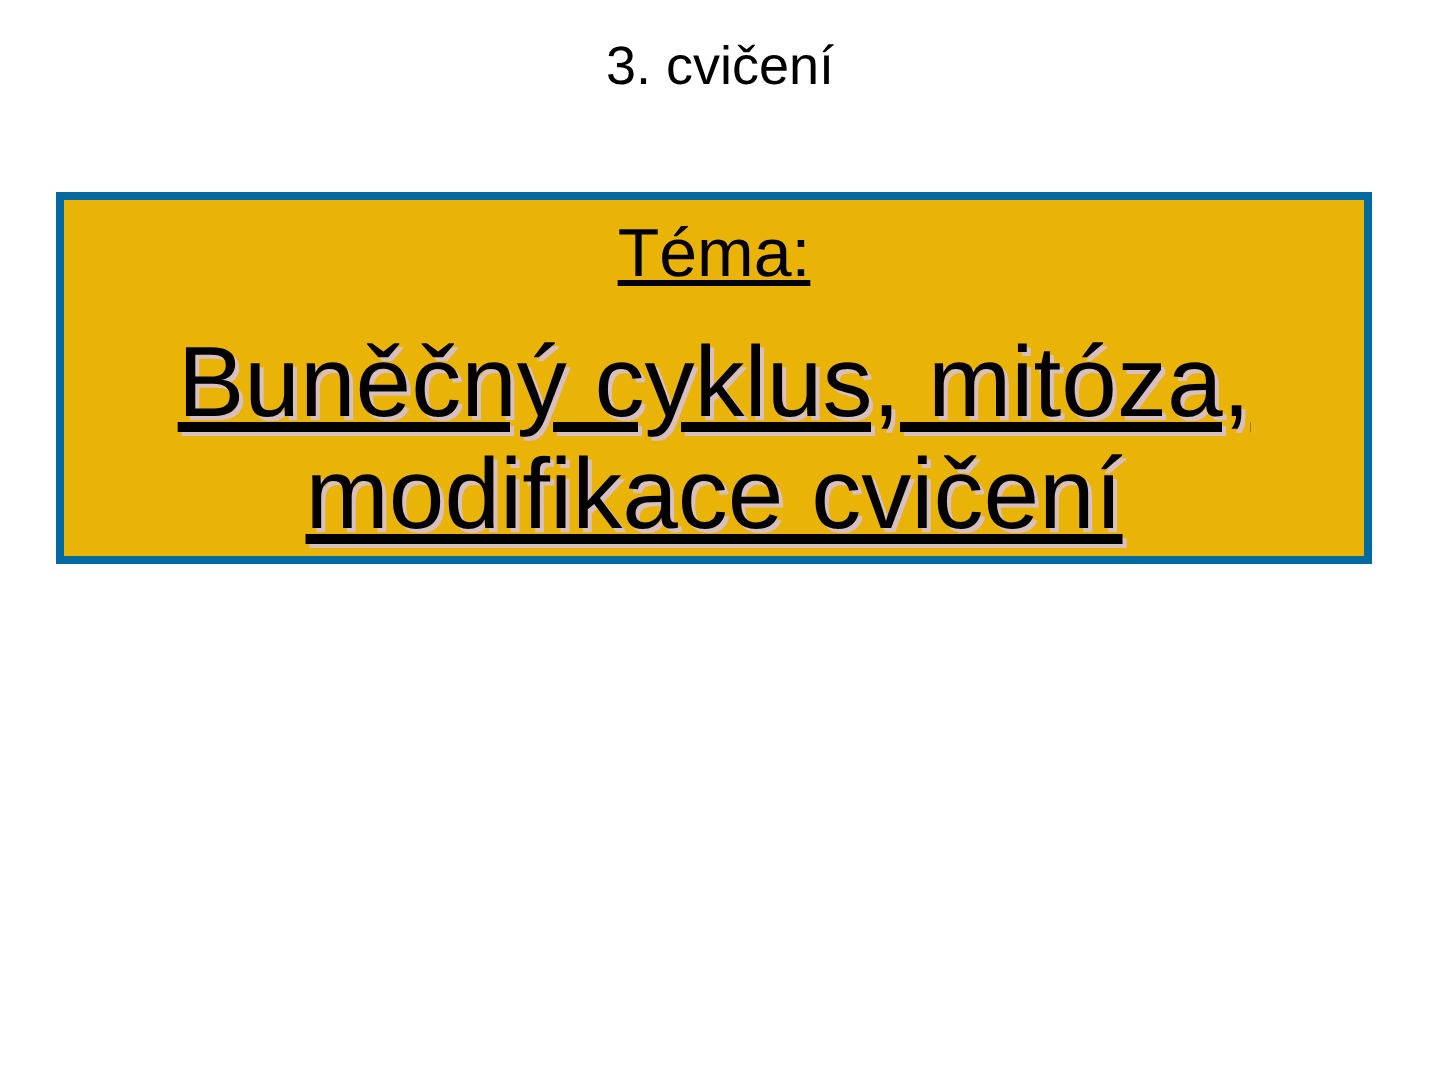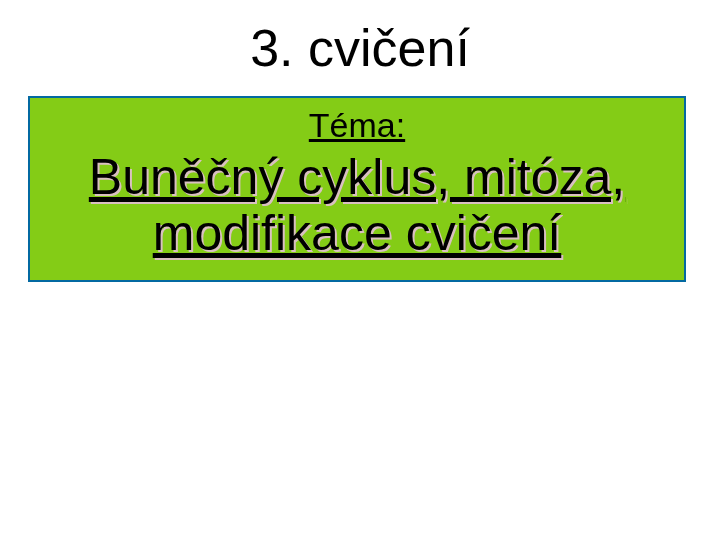--- a/index.html
+++ b/index.html
@@ -11,47 +11,47 @@
     font-family: Arial, Helvetica, sans-serif;
     color: #000000;
   }
   .slide {
     width: 720px;
     height: 540px;
     position: relative;
   }
   .heading {
     text-align: center;
-    font-size: 52px;
+    font-size: 27px;
     padding-top: 18px;
     font-weight: 400;
   }
   .box {
     position: absolute;
     left: 28px;
     top: 96px;
     width: 658px;
     height: 186px;
-    border: 2px solid #0369a1;
-    background: #84cc16;
+    border: 4px solid #0369a1;
+    background: #eab308;
     box-sizing: border-box;
     text-align: center;
   }
   .tema {
     font-size: 34px;
     text-decoration: underline;
     text-align: center;
     margin-top: 8px;
     font-weight: 400;
   }
   .title {
     font-size: 50px;
     text-decoration: underline;
     text-align: center;
-    margin-top: 4px;
+    margin-top: 16px;
     line-height: 1.12;
     font-weight: 400;
     text-shadow: 2px 2px 0 #d9c0c0;
   }
 </style>
 </head>
 <body>
 
 <div class="slide">
   <div class="heading">3. cvičení</div>

